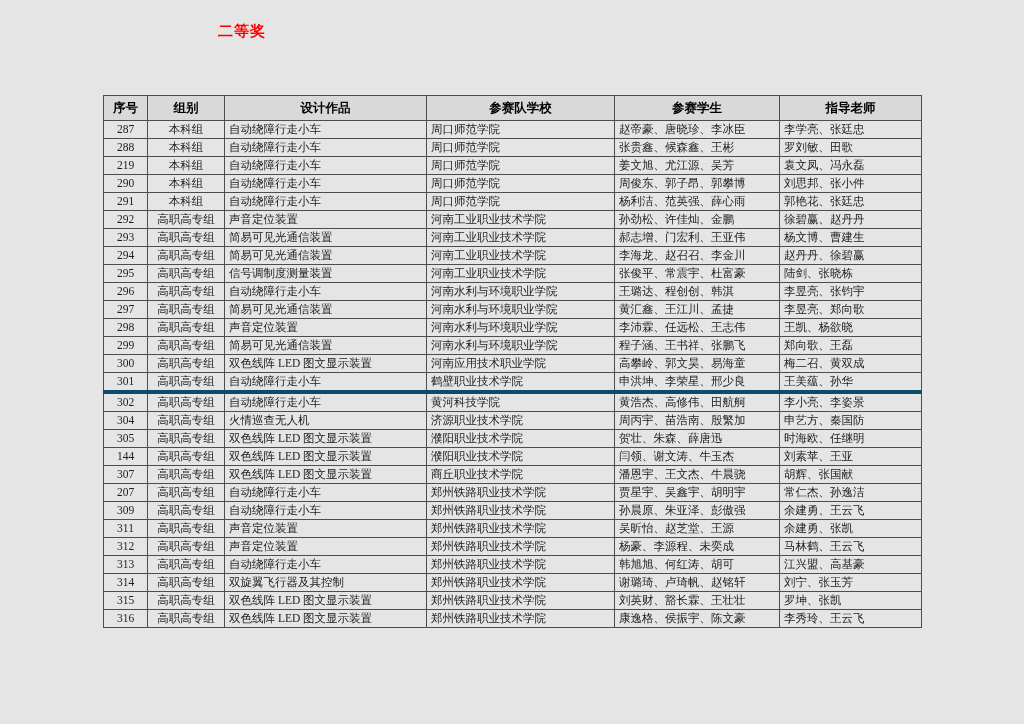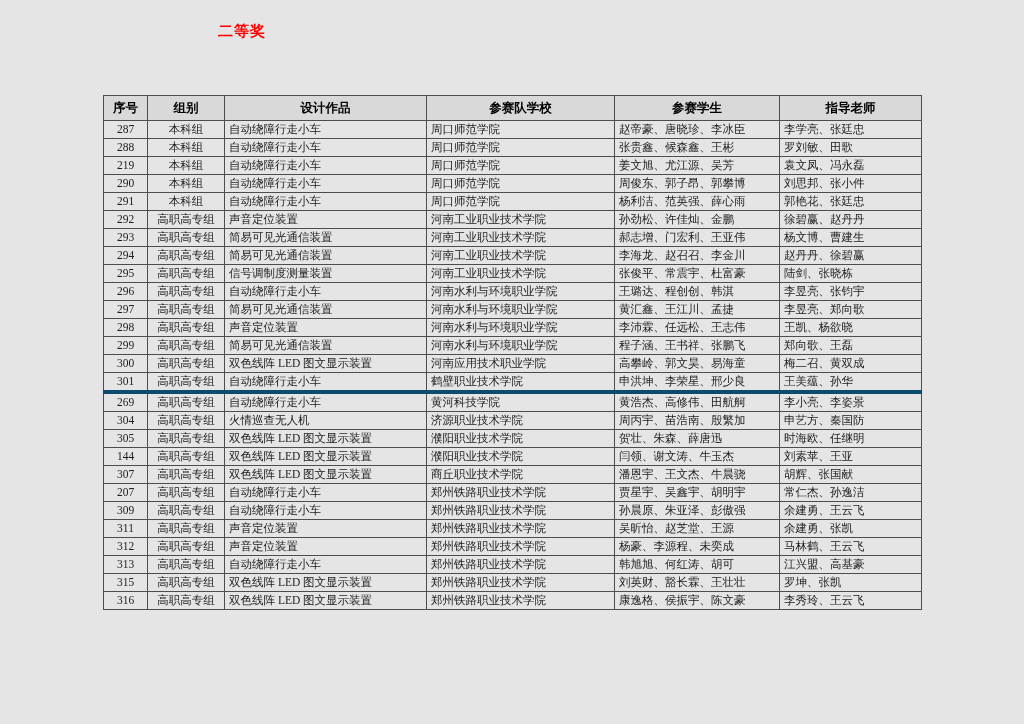--- a/index.html
+++ b/index.html
@@ -215,21 +215,21 @@
           </tr>
           <tr class="red-divider">
             <td class="col-0">301</td>
             <td class="col-1">高职高专组</td>
             <td class="col-2">自动绕障行走小车</td>
             <td class="col-3">鹤壁职业技术学院</td>
             <td class="col-4">申洪坤、李荣星、邢少良</td>
             <td class="col-5">王美蕴、孙华</td>
           </tr>
           <tr>
-            <td class="col-0">269</td>
+            <td class="col-0">302</td>
             <td class="col-1">高职高专组</td>
             <td class="col-2">自动绕障行走小车</td>
             <td class="col-3">黄河科技学院</td>
             <td class="col-4">黄浩杰、高修伟、田航舸</td>
             <td class="col-5">李小亮、李姿景</td>
           </tr>
           <tr>
             <td class="col-0">304</td>
             <td class="col-1">高职高专组</td>
             <td class="col-2">火情巡查无人机</td>
@@ -293,20 +293,28 @@
             <td class="col-4">杨豪、李源程、未奕成</td>
             <td class="col-5">马林鹤、王云飞</td>
           </tr>
           <tr>
             <td class="col-0">313</td>
             <td class="col-1">高职高专组</td>
             <td class="col-2">自动绕障行走小车</td>
             <td class="col-3">郑州铁路职业技术学院</td>
             <td class="col-4">韩旭旭、何红涛、胡可</td>
             <td class="col-5">江兴盟、高基豪</td>
+          </tr>
+          <tr>
+            <td class="col-0">314</td>
+            <td class="col-1">高职高专组</td>
+            <td class="col-2">双旋翼飞行器及其控制</td>
+            <td class="col-3">郑州铁路职业技术学院</td>
+            <td class="col-4">谢璐琦、卢琦帆、赵铭轩</td>
+            <td class="col-5">刘宁、张玉芳</td>
           </tr>
           <tr>
             <td class="col-0">315</td>
             <td class="col-1">高职高专组</td>
             <td class="col-2">双色线阵 LED 图文显示装置</td>
             <td class="col-3">郑州铁路职业技术学院</td>
             <td class="col-4">刘英财、豁长霖、王壮壮</td>
             <td class="col-5">罗坤、张凯</td>
           </tr>
           <tr>

